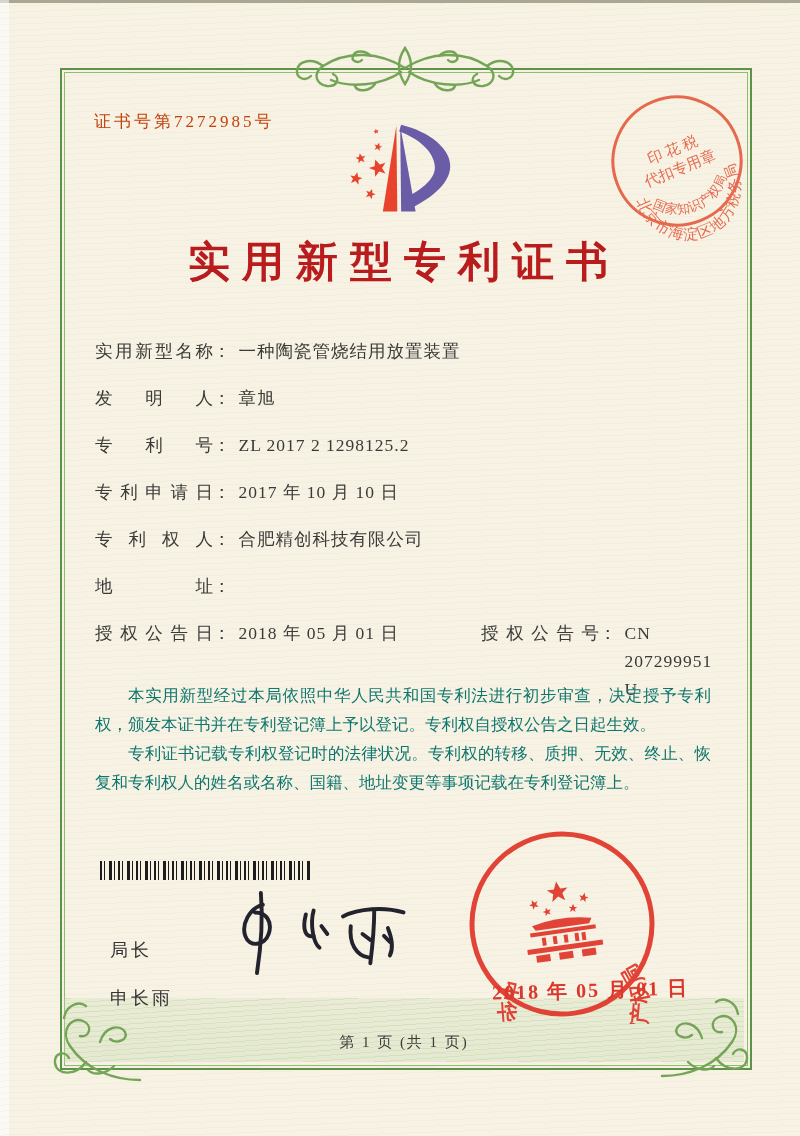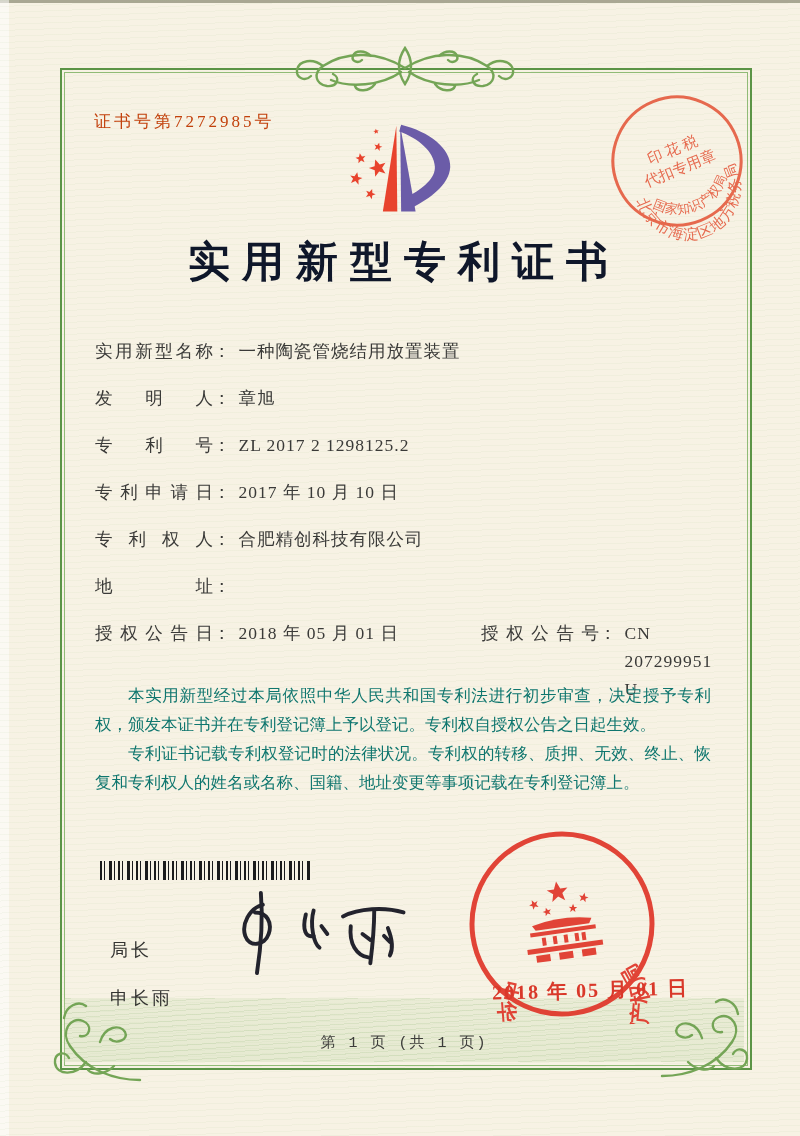--- a/index.html
+++ b/index.html
@@ -22,21 +22,21 @@
       repeating-linear-gradient(176deg, rgba(130,175,105,.16) 0 1px, rgba(0,0,0,0) 1px 5px),
       linear-gradient(rgba(190,214,165,.22), rgba(190,214,165,.30));}
   .ornament{position:absolute;pointer-events:none;}
   .ornament path{stroke:#74a556;fill:none;stroke-width:2.4;stroke-linecap:round;}
   
   .cert-no{position:absolute;left:94px;top:110px;font-size:17px;letter-spacing:3px;color:#c2410c;}
   .logo{position:absolute;left:328px;top:110px;}
   .tax-stamp{position:absolute;left:596px;top:80px;opacity:.88;}
   .tax-stamp text{font-family:"Liberation Serif","DejaVu Serif",serif;fill:#e4573a;}
   .title{position:absolute;left:60px;top:234px;width:688px;text-align:center;
-    font-size:42px;font-weight:600;letter-spacing:12px;color:#0f172a;}
+    font-size:42px;font-weight:600;letter-spacing:12px;color:#b91c1c;}
   
   .fields{position:absolute;left:95px;top:337px;width:618px;font-size:17.5px;}
   .field-row{margin-bottom:19px;display:flex;align-items:flex-start;line-height:28px;}
   .flabel{display:inline-flex;justify-content:space-between;width:118px;flex:0 0 118px;}
   .colon{margin-right:8px;}
   .fvalue{letter-spacing:1px;}
   .addr-value{width:474px;}
   .row-pair{display:flex;}
   .pair-left{display:flex;width:386px;flex:0 0 386px;}
   .pair-right{display:flex;}
@@ -56,21 +56,21 @@
   .signer div{margin-bottom:14px;margin-top:24px;}
   .signature-svg{position:absolute;left:212px;top:886px;}
   .signature-svg path{stroke:#23232d;stroke-width:4;fill:none;stroke-linecap:round;stroke-linejoin:round;}
   
   .seal{position:absolute;left:462px;top:824px;opacity:.93;}
   .seal text{font-family:"Liberation Serif","DejaVu Serif",serif;font-weight:700;fill:#e0372a;}
   .seal-date{position:absolute;left:492px;top:977px;color:#d9382a;font-size:20px;
     font-weight:600;letter-spacing:2px;transform:rotate(-1.5deg);}
   
   .footer{position:absolute;left:60px;top:1033px;width:688px;text-align:center;
-    font-size:15px;letter-spacing:2px;color:#3c3c3a;font-family:Liberation Mono, monospace;}
+    font-size:15px;letter-spacing:2px;color:#3c3c3a;}
 </style>
 </head>
 <body>
 
 <div class="scan-top-edge"></div>
 <div class="scan-left-strip"></div>
 <div class="page-texture"></div>
 
 <div class="frame">
   <div class="frame-inner"></div>

